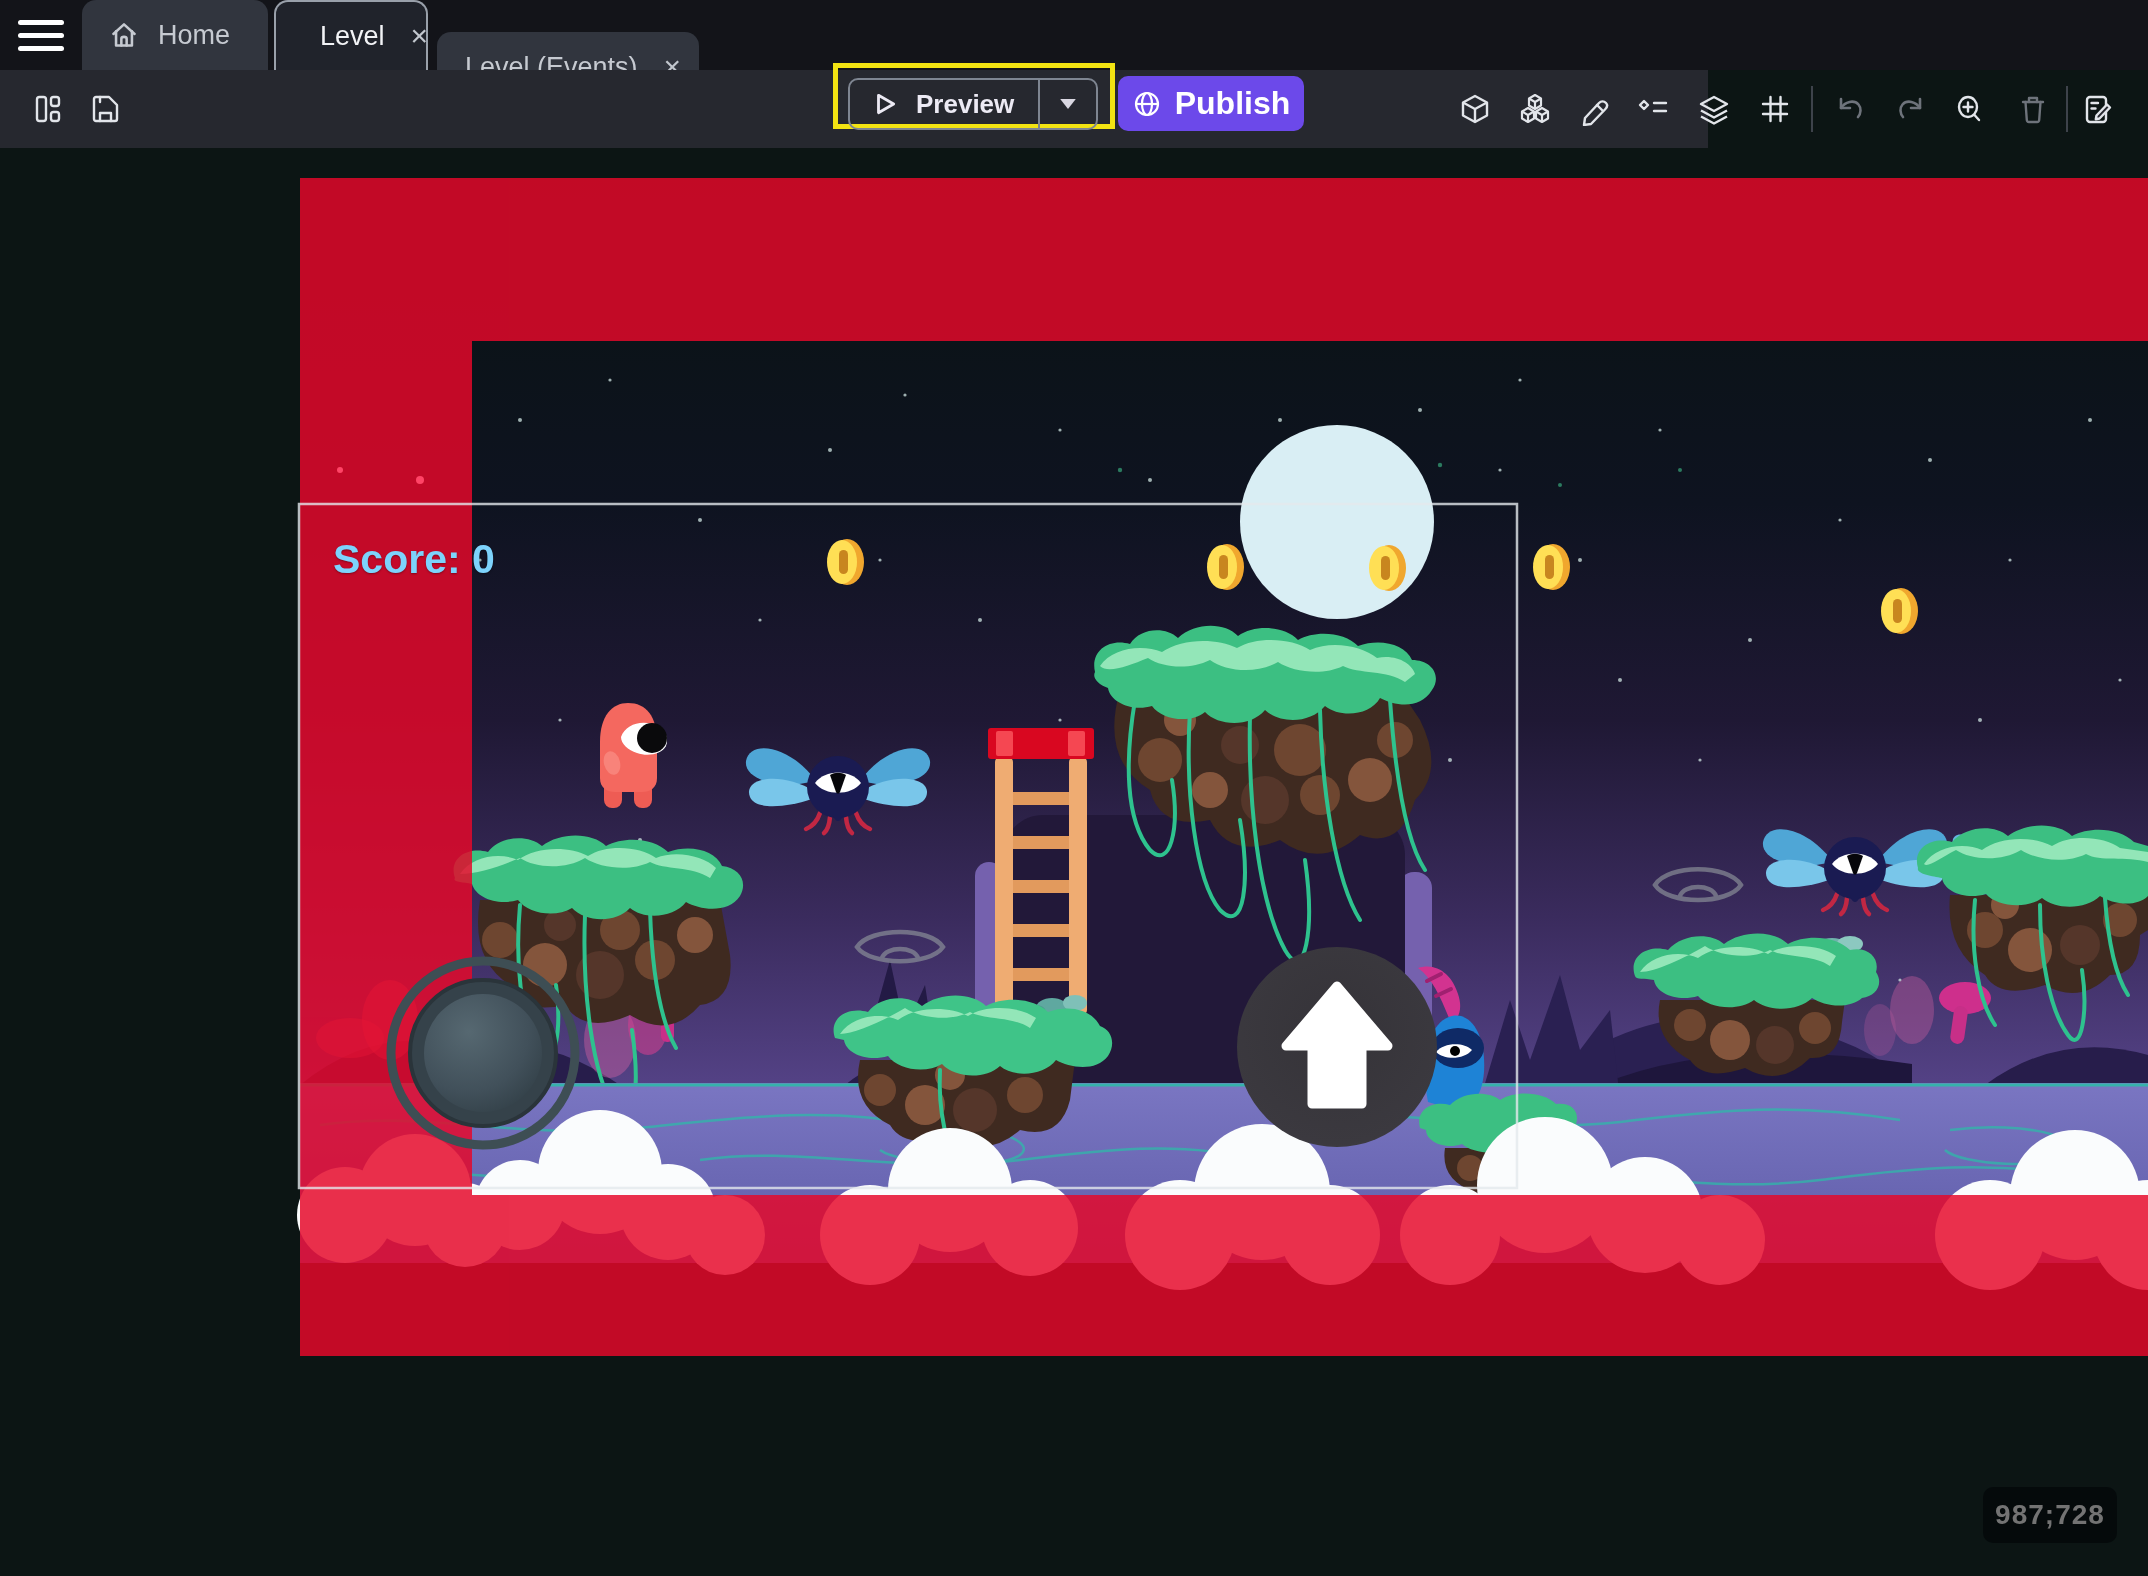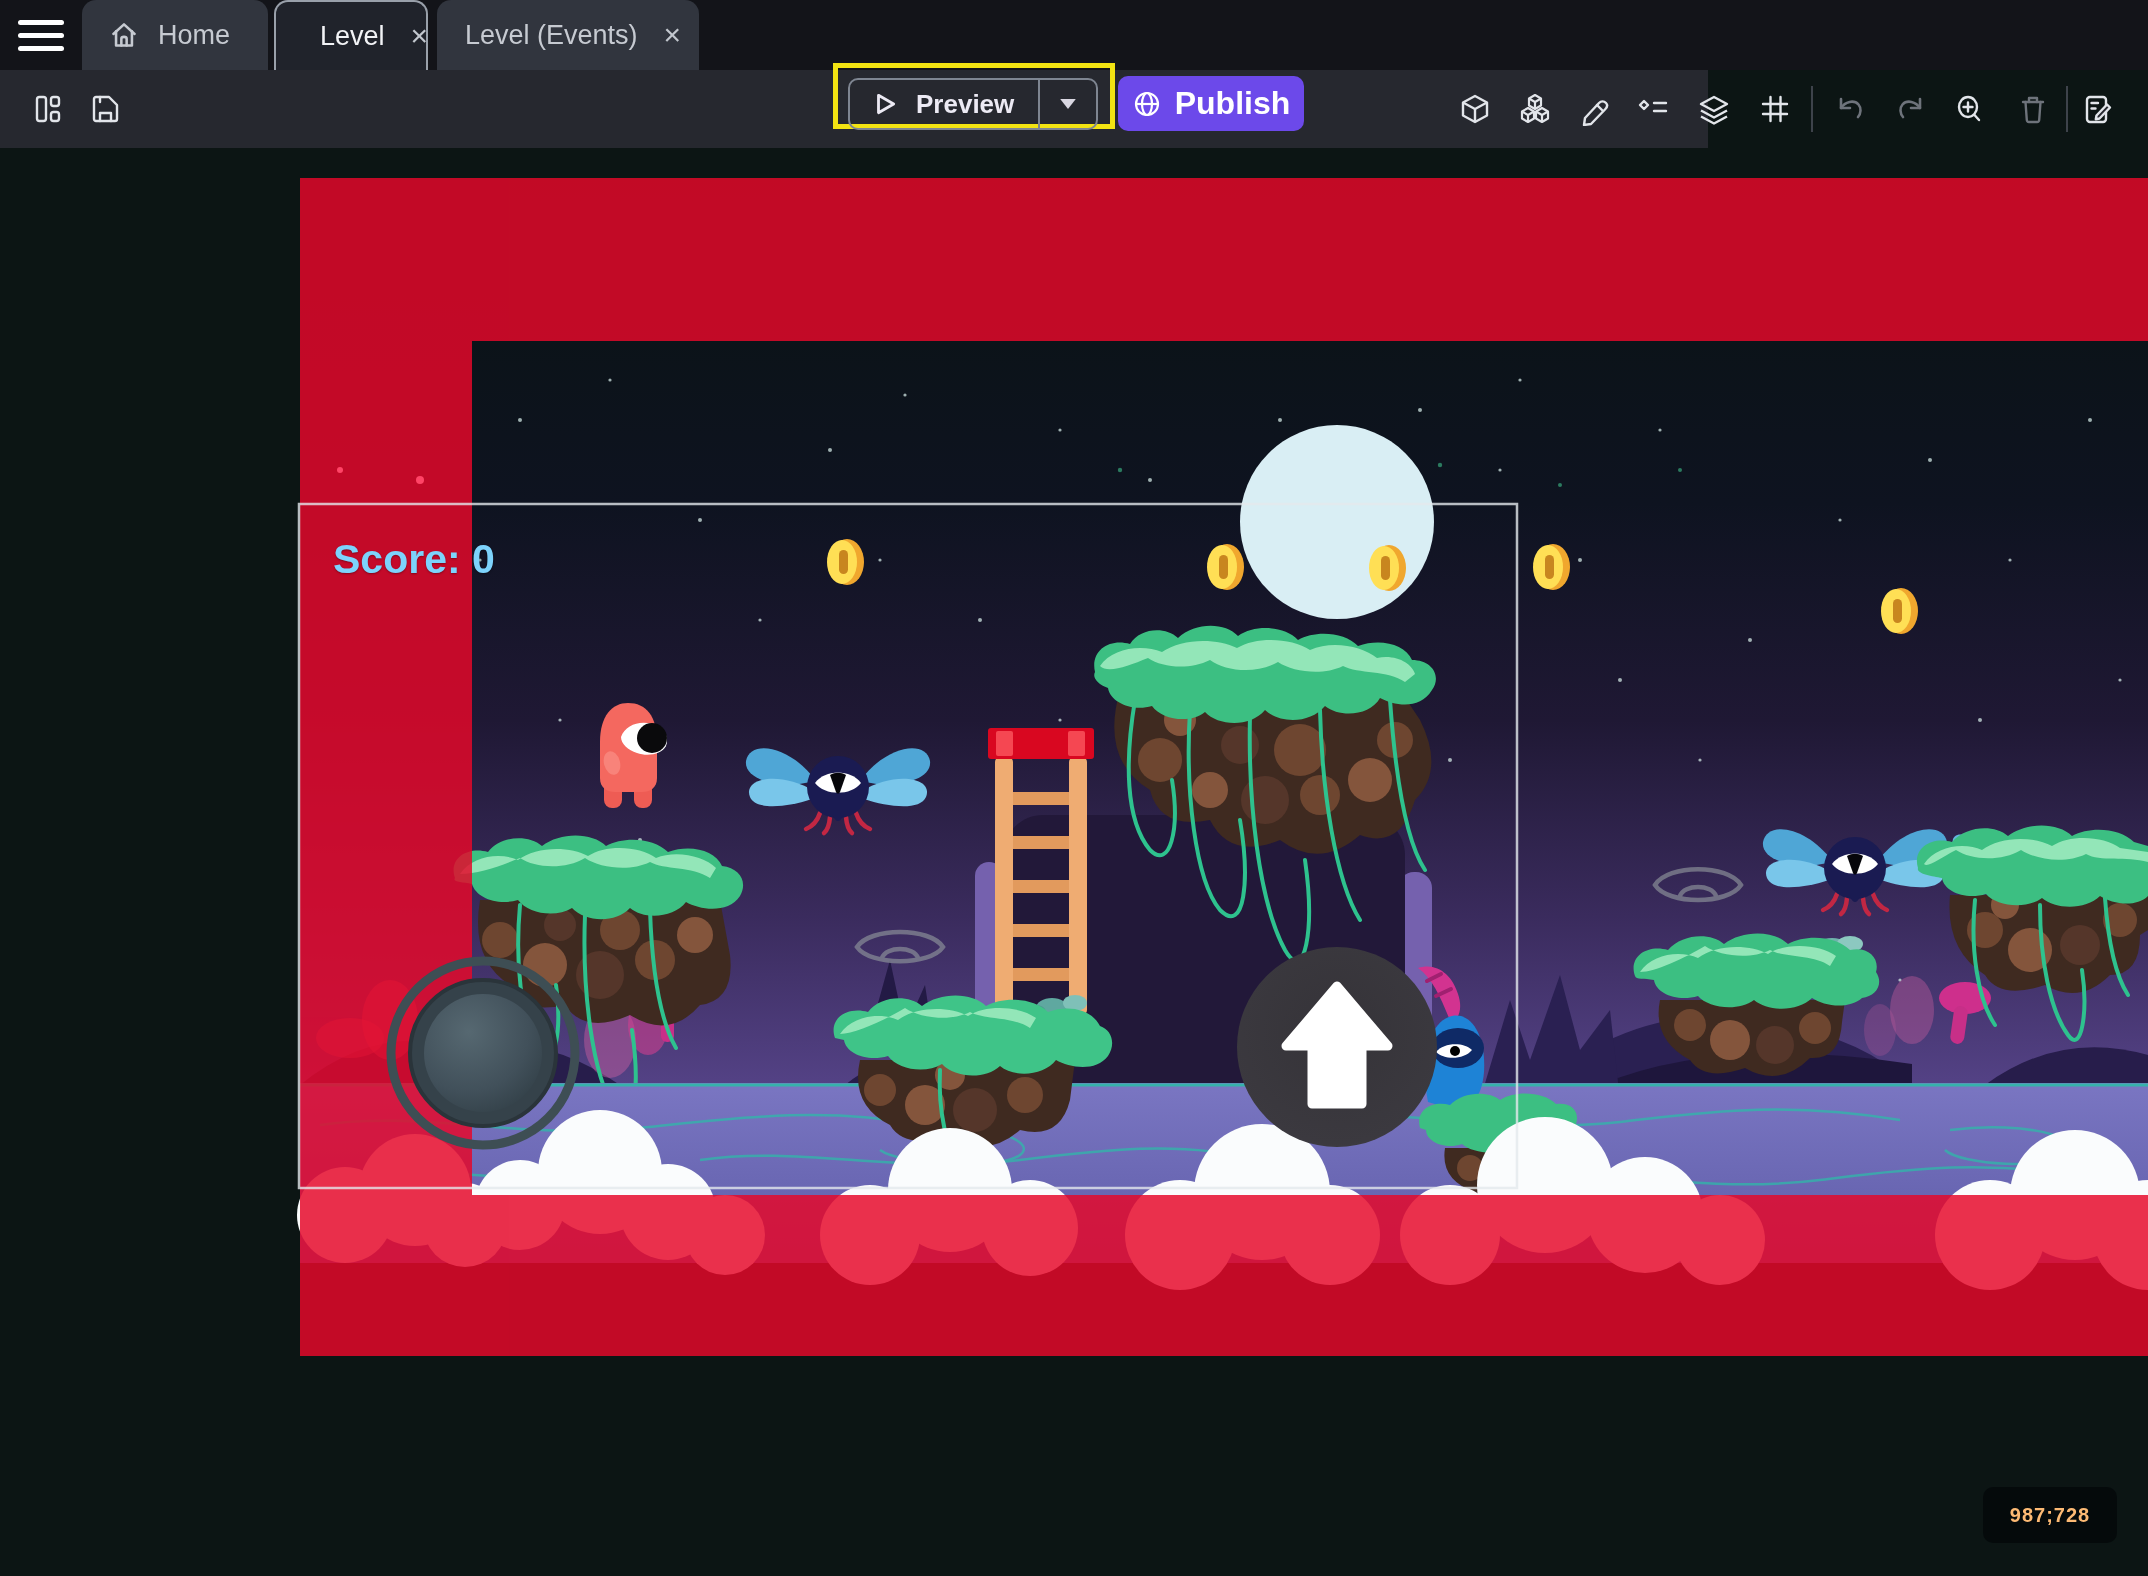--- a/index.html
+++ b/index.html
@@ -15,21 +15,21 @@
   .hamburger span:nth-child(1){top:9px}.hamburger span:nth-child(2){top:22px}.hamburger span:nth-child(3){top:35px}
   .tab{position:absolute;top:0;height:70px;border-radius:14px 14px 0 0;display:flex;align-items:center;
        box-sizing:border-box;color:#C6CAD1;font-size:27px;}
   .tab .lbl{white-space:nowrap;}
   .tab.inactive{background:#31353E;}
   .tab.active{background:#20232B;border:2px solid #99A0AA;border-bottom:none;color:#F2F3F6;}
   .tab .close{margin-left:26px;font-size:30px;line-height:30px;color:#C2C7CE;cursor:pointer;}
   .tab-home{left:82px;width:186px;padding-left:24px;}
   .tab-home svg{margin-right:16px;}
   .tab-level{left:274px;width:154px;padding-left:44px;}
-  .tab-events{left:437px;width:262px;padding-left:28px;}
+  .tab-events{left:437px;width:262px;padding-left:28px;margin-top:32px;}
 
   .toolbar{position:absolute;left:0;top:70px;width:1708px;height:78px;background:#26282F;}
   .tbico{position:absolute;top:22px;width:34px;height:34px;cursor:pointer;}
   .tb-divider{position:absolute;top:16px;width:2px;height:46px;background:#3E434B;}
 
   .preview-highlight{position:absolute;left:833px;top:-7px;width:282px;height:66px;
       border:5px solid #F2E312;box-sizing:border-box;}
   .preview-btn{position:absolute;left:848px;top:8px;width:250px;height:52px;box-sizing:border-box;
       border:2px solid #7E8591;border-radius:10px;display:flex;align-items:center;color:#ECEAF4;cursor:pointer;}
   .preview-main{display:flex;align-items:center;width:188px;height:100%;}
@@ -41,21 +41,21 @@
       display:flex;align-items:center;justify-content:center;color:#FFF;cursor:pointer;}
   .publish-btn svg{margin-right:13px;}
   .publish-label{font-size:32px;font-weight:bold;text-align:right;}
 
   
   .scene-svg{position:absolute;left:0;top:148px;}
   .score{position:absolute;left:333px;top:536px;z-index:4;color:#7dd3fc;font-size:41px;font-weight:bold;
       text-shadow:0 1px 2px rgba(0,0,0,.35);}
   .coord-badge{position:absolute;left:1983px;top:1487px;width:134px;height:56px;z-index:5;
       background:rgba(4,8,10,.82);border-radius:10px;display:flex;align-items:center;justify-content:center;
-      color:#fdba74;font-size:20px;font-weight:bold;letter-spacing:1px;}
+      color:#737373;font-size:28px;font-weight:bold;letter-spacing:1px;}
 </style>
 </head>
 <body>
 
 <div class="tabbar">
   <div class="hamburger">
       <span></span>
       <span></span>
       <span></span>
     </div>

